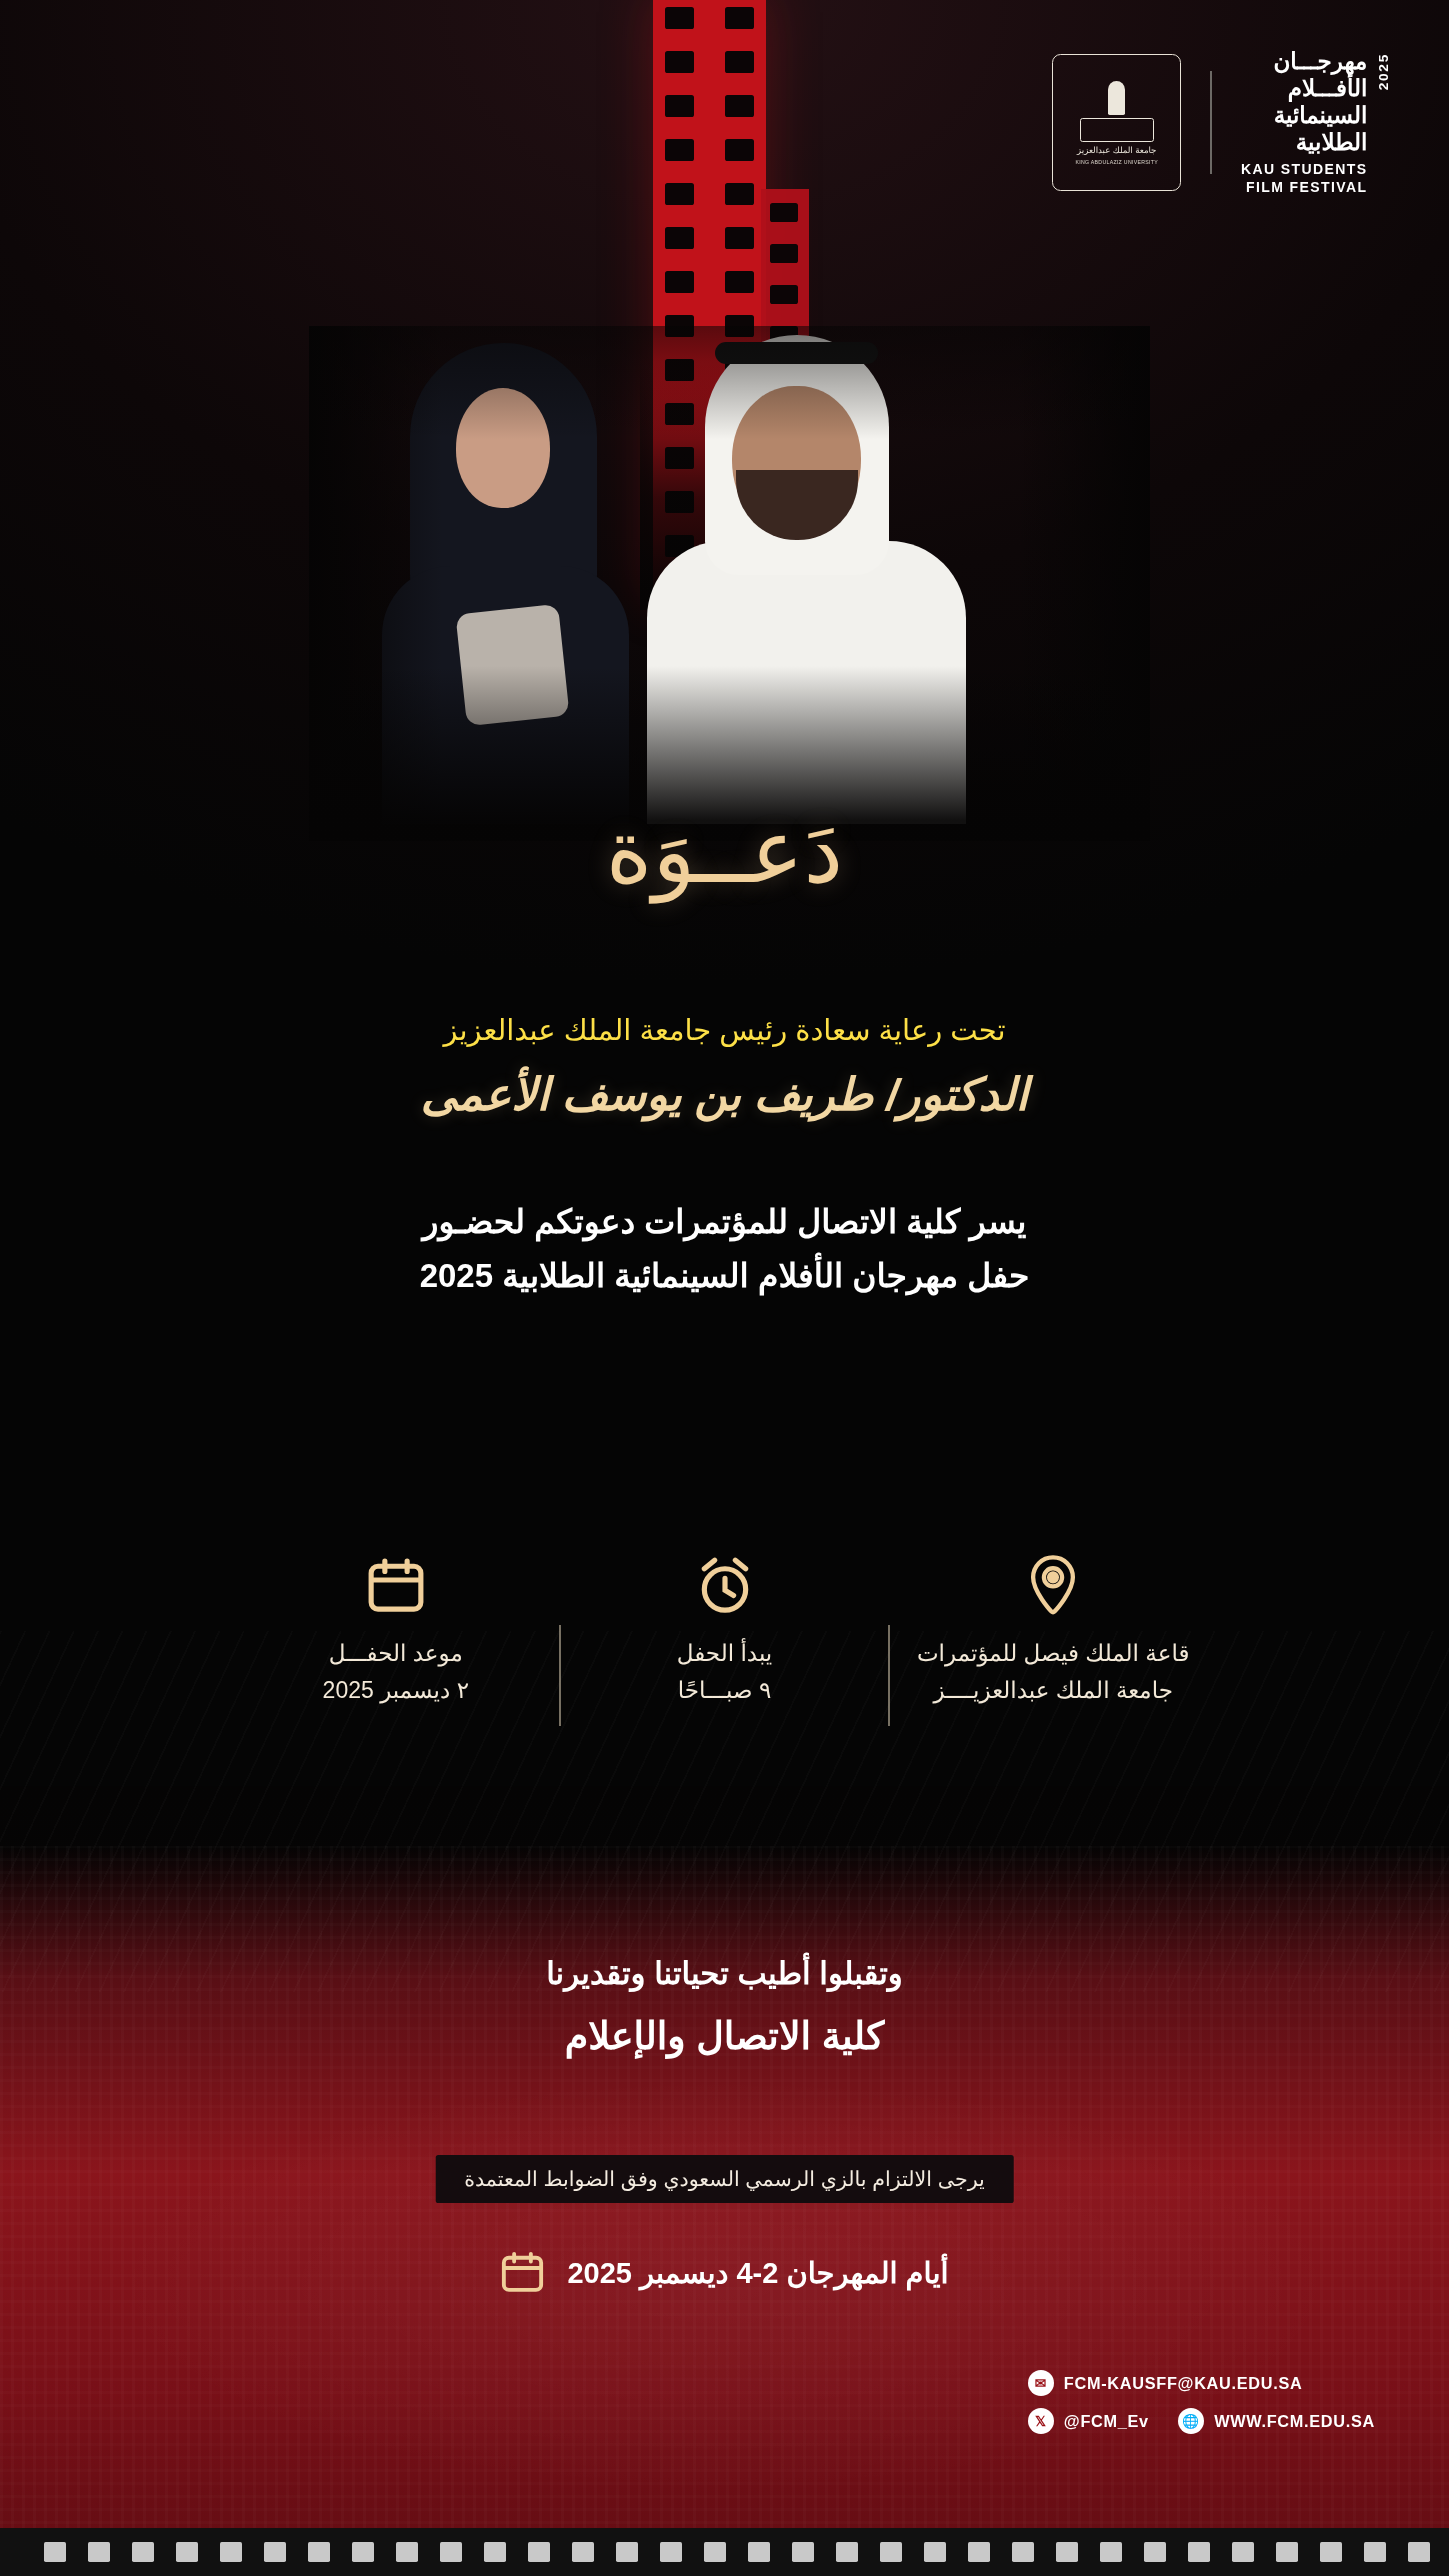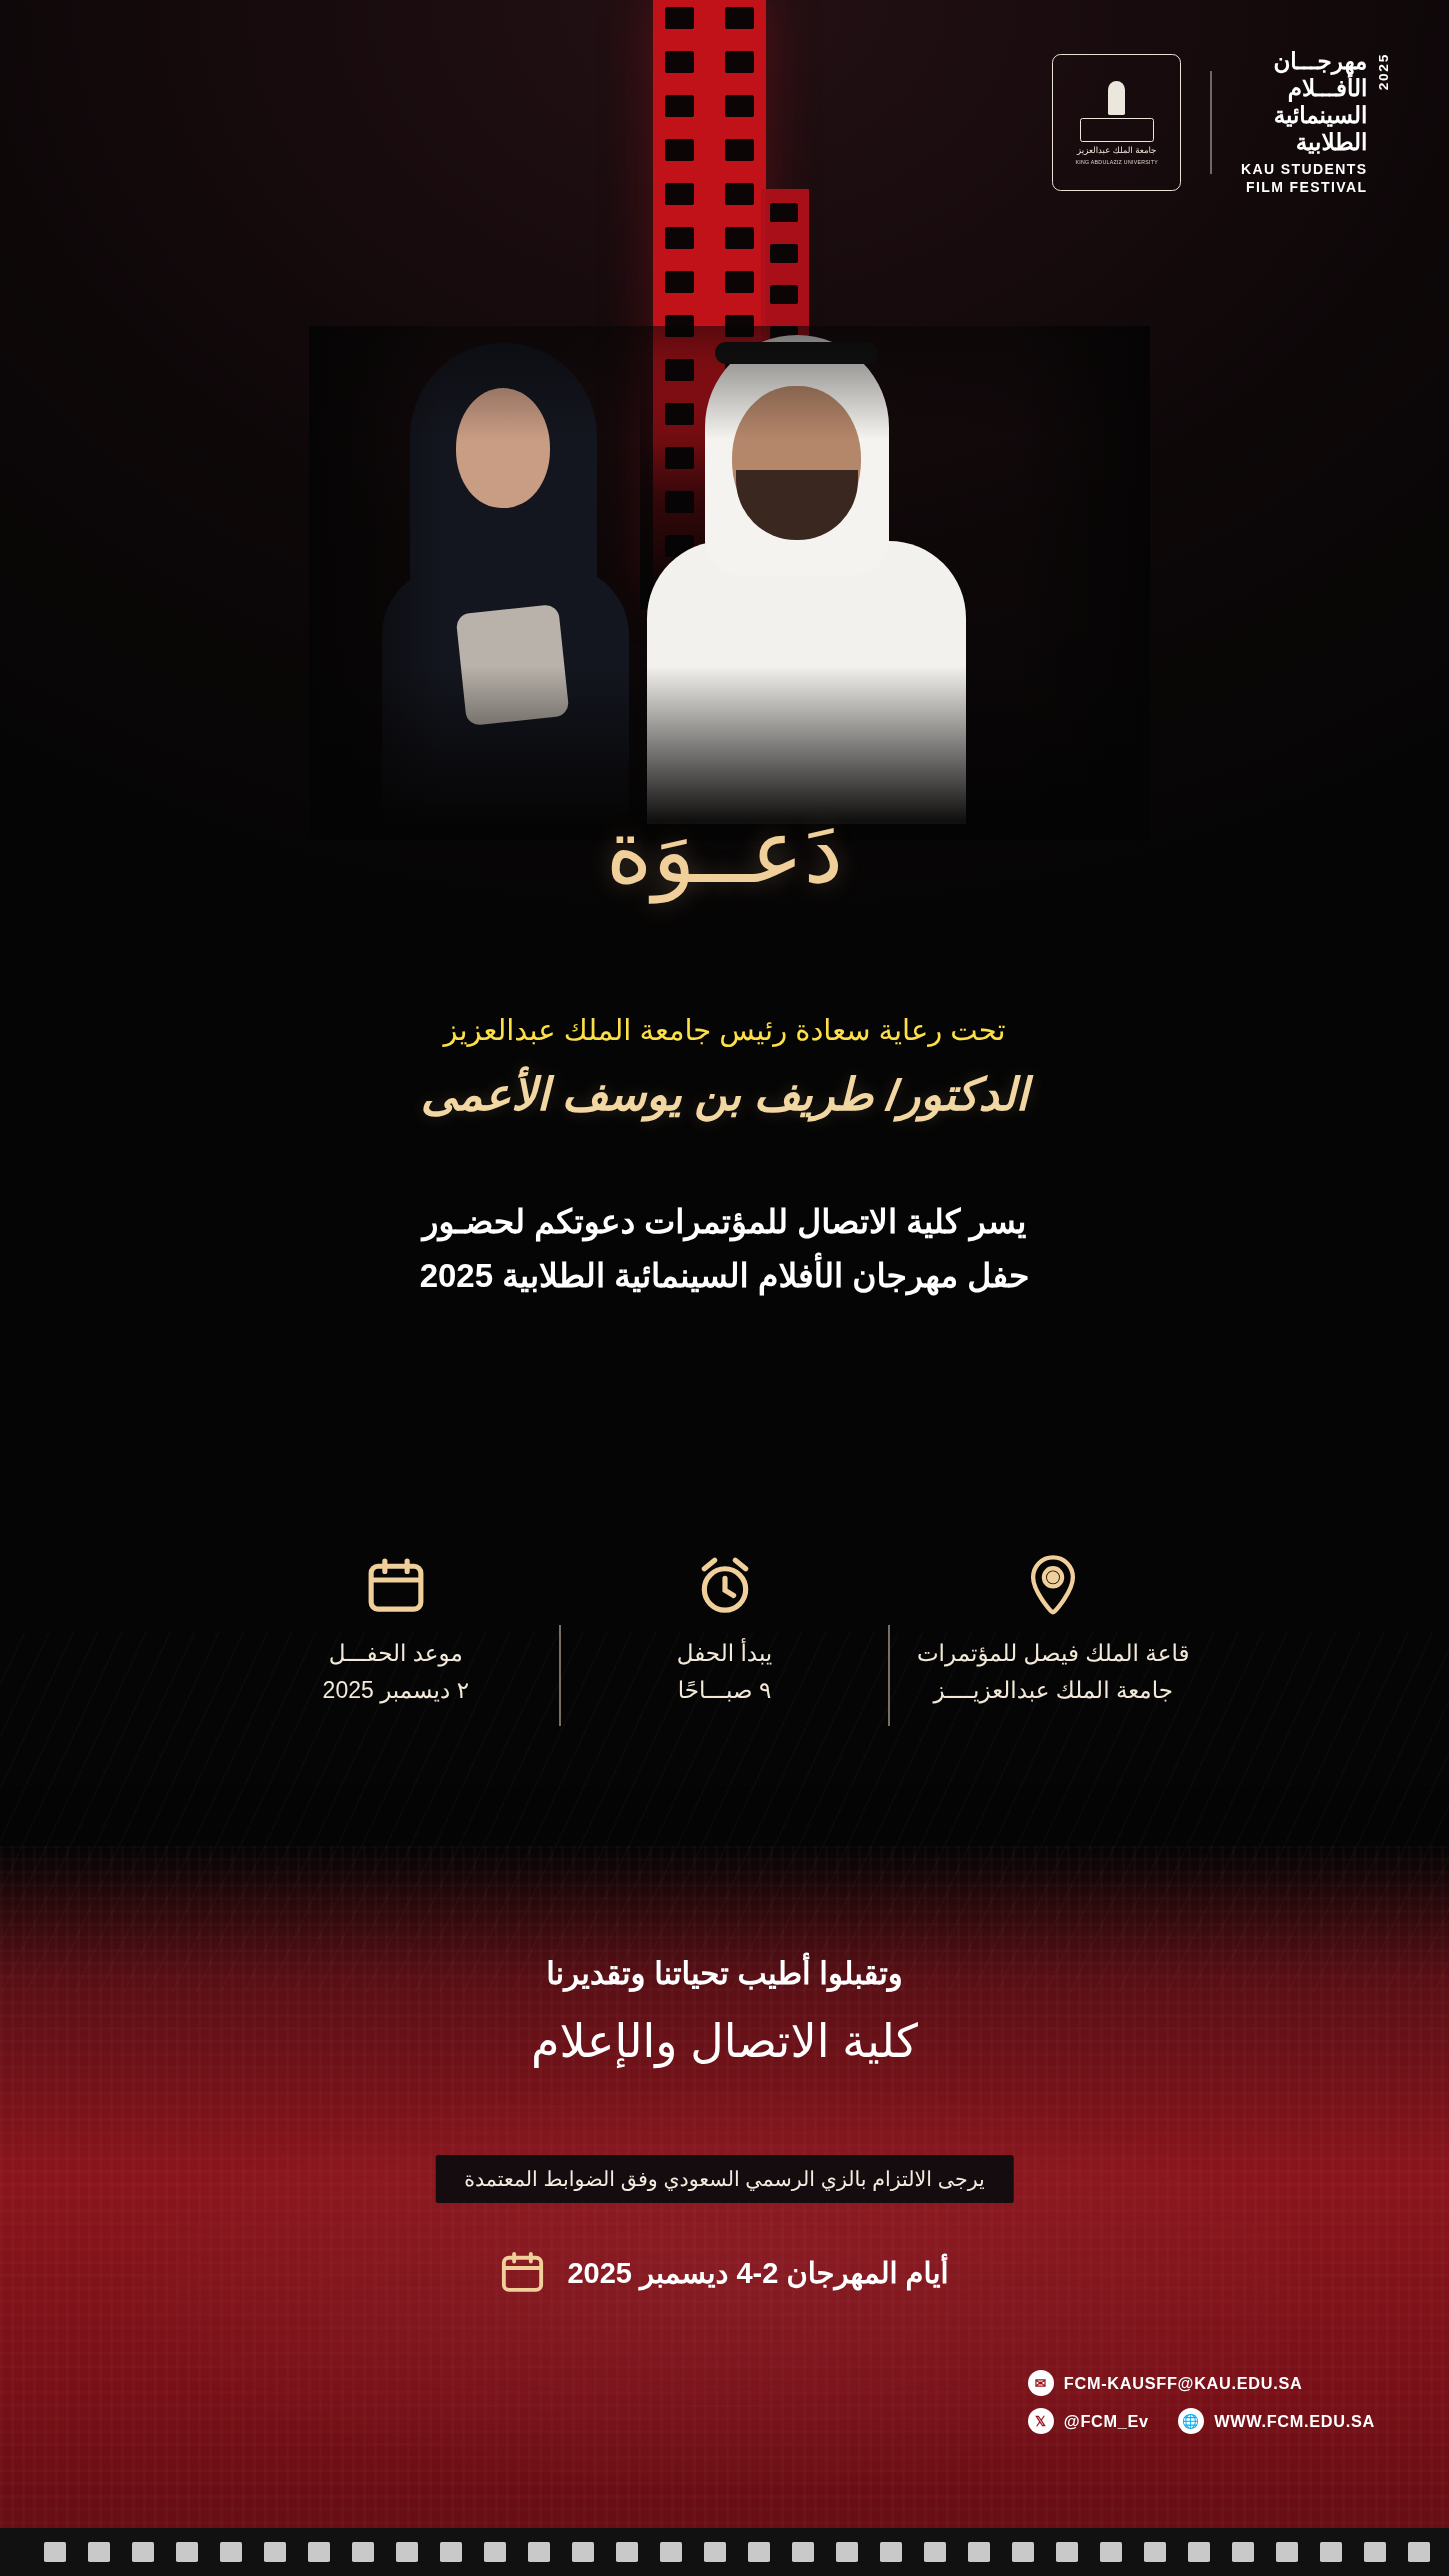--- a/index.html
+++ b/index.html
@@ -159,21 +159,21 @@
     display: flex; justify-content: center; align-items: flex-start; gap: 0;
   }
   .info-col { width: 283px; text-align: center; position: relative; }
   .info-col .ico { height: 79px; display: flex; align-items: center; justify-content: center; margin-bottom: 10.3px; }
   .info-col .t1, .info-col .t2 { font-size: 23px; color: #f3e9d8; line-height: 1.6; letter-spacing: 0.3px; }
   .sep { width: 1.7px; height: 101px; background: #d6c9ae; opacity: .55; margin: 79px 22px 0; }
 
   
   .closing { position: absolute; top: 1915px; left: 0; right: 0; text-align: center; color: #fff; }
   .closing .c1 { font-size: 31px; font-weight: bold; letter-spacing: 0.4px; margin-bottom: 22px; margin-top: 40px; }
-  .closing .c2 { font-size: 46px; font-weight: normal; letter-spacing: 0.4px; }
+  .closing .c2 { font-size: 38px; font-weight: bold; letter-spacing: 0.4px; }
 
   
   .note {
     position: absolute; top: 2155px; left: 50%; transform: translateX(-50%);
     background: #140c0e; color: #f4ece0;
     padding: 12px 29px; font-size: 20.6px; letter-spacing: 0.3px;
     border-radius: 2.6px;
   }
 
   

